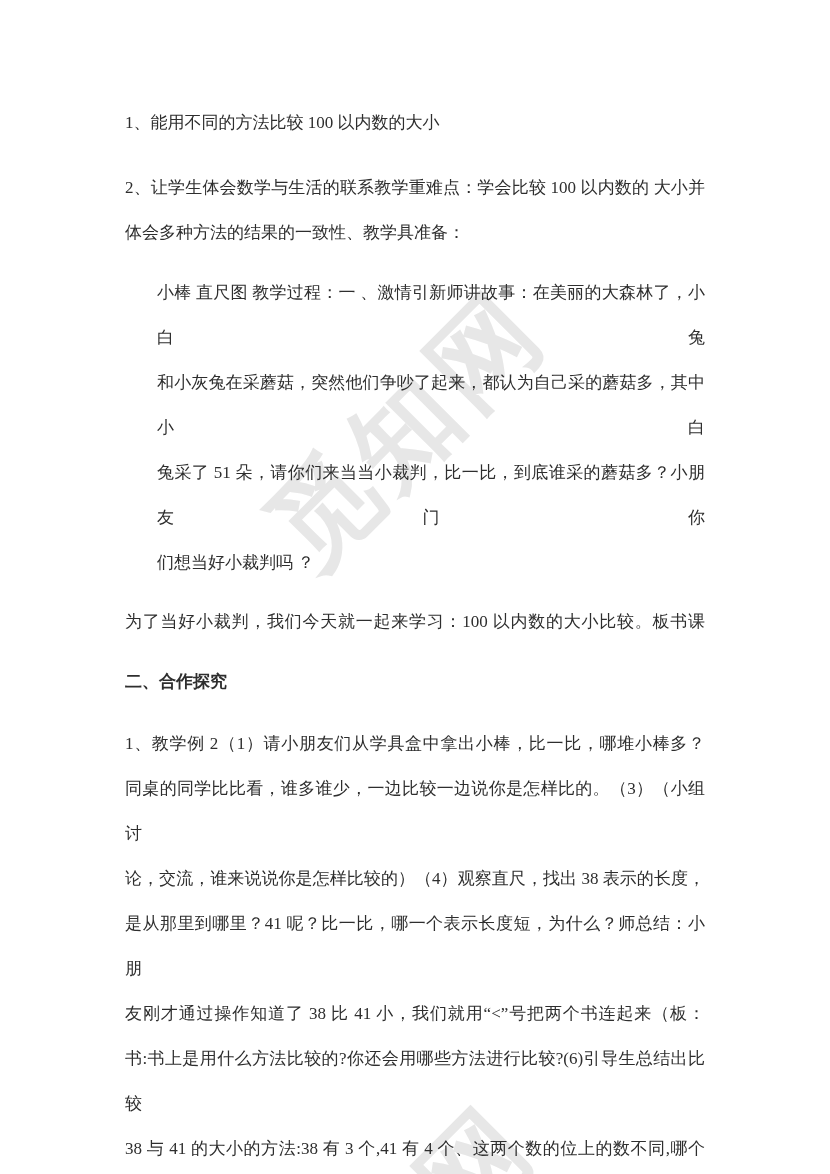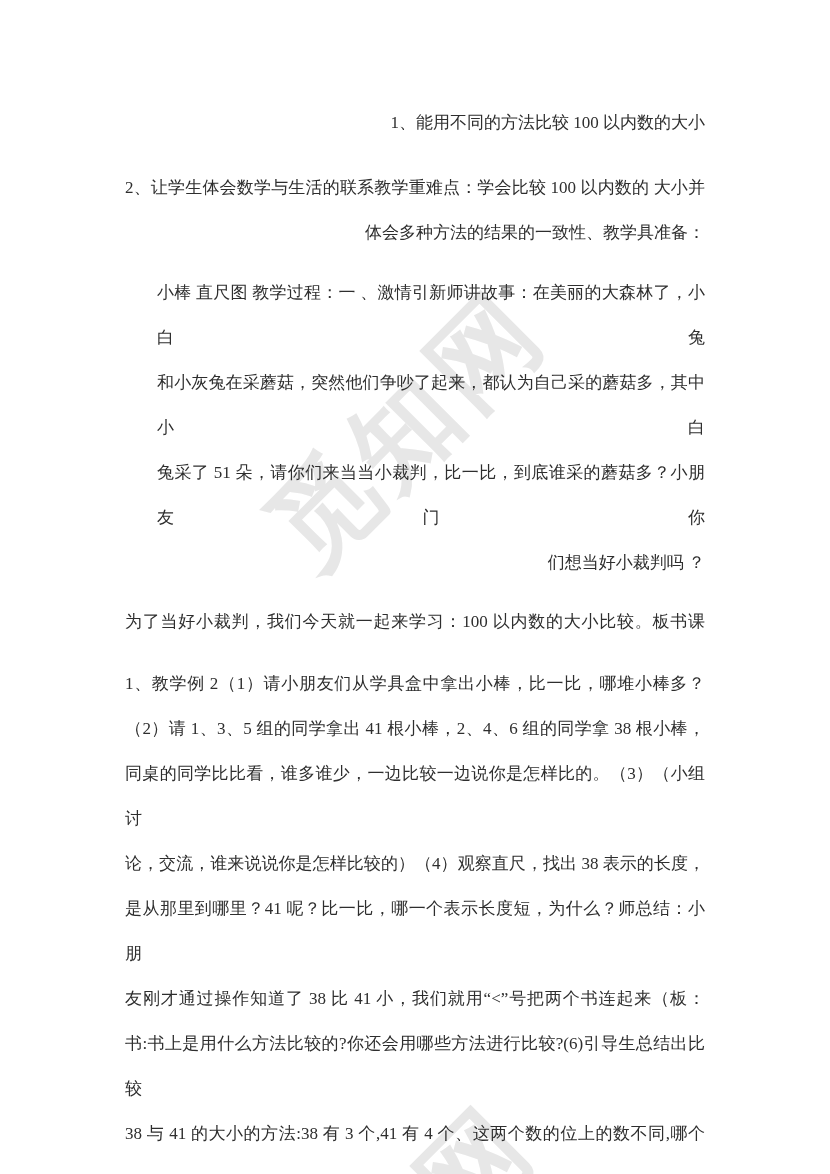--- a/index.html
+++ b/index.html
@@ -30,21 +30,21 @@
     left:125px; top:100px; width:580px;
     font-size:17px;
     line-height:45px;
   }
   .para { margin:0; }
   .para .line {
     text-align:justify;
     text-align-last:justify;
   }
   .para .line.final {
-    text-align:right;
+    text-align:left;
     text-align-last:auto;
   }
   .para.heading { font-weight:bold; }
   .mt0 { margin-top:0; }
   .mt1 { margin-top:20px; }
   .mt2 { margin-top:15px;margin-left:32px; }
   .mt3 { margin-top:14px; }
   .mt4 { margin-top:15px; }
   .mt5 { margin-top:17px; }
 </style>
@@ -64,23 +64,25 @@
       </div>
       <div class="para mt2">
         <div class="line">小棒 直尺图 教学过程：一 、激情引新师讲故事：在美丽的大森林了，小白兔</div>
         <div class="line">和小灰兔在采蘑菇，突然他们争吵了起来，都认为自己采的蘑菇多，其中小白</div>
         <div class="line">兔采了 51 朵，请你们来当当小裁判，比一比，到底谁采的蘑菇多？小朋友门你</div>
         <div class="line final">们想当好小裁判吗 ？</div>
       </div>
       <div class="para mt3">
         <div class="line">为了当好小裁判，我们今天就一起来学习：100 以内数的大小比较。板书课</div>
       </div>
+      <div class="para mt4 heading">
+        <div class="line final">二、合作探究</div>
+      </div>
       <div class="para mt5">
         <div class="line">1、教学例 2（1）请小朋友们从学具盒中拿出小棒，比一比，哪堆小棒多？</div>
-        <div class="line">（2）请 1、3、5 组的同学拿出 41 根小棒，2、4、6 组的同学拿 38 根小棒，</div>
         <div class="line">同桌的同学比比看，谁多谁少，一边比较一边说你是怎样比的。（3）（小组讨</div>
         <div class="line">论，交流，谁来说说你是怎样比较的）（4）观察直尺，找出 38 表示的长度，</div>
         <div class="line">是从那里到哪里？41 呢？比一比，哪一个表示长度短，为什么？师总结：小朋</div>
         <div class="line">友刚才通过操作知道了 38 比 41 小，我们就用“&lt;”号把两个书连起来（板：</div>
         <div class="line">书:书上是用什么方法比较的?你还会用哪些方法进行比较?(6)引导生总结出比较</div>
         <div class="line">38 与 41 的大小的方法:38 有 3 个,41 有 4 个、这两个数的位上的数不同,哪个</div>
       </div>
     </div>
 </div>
 

